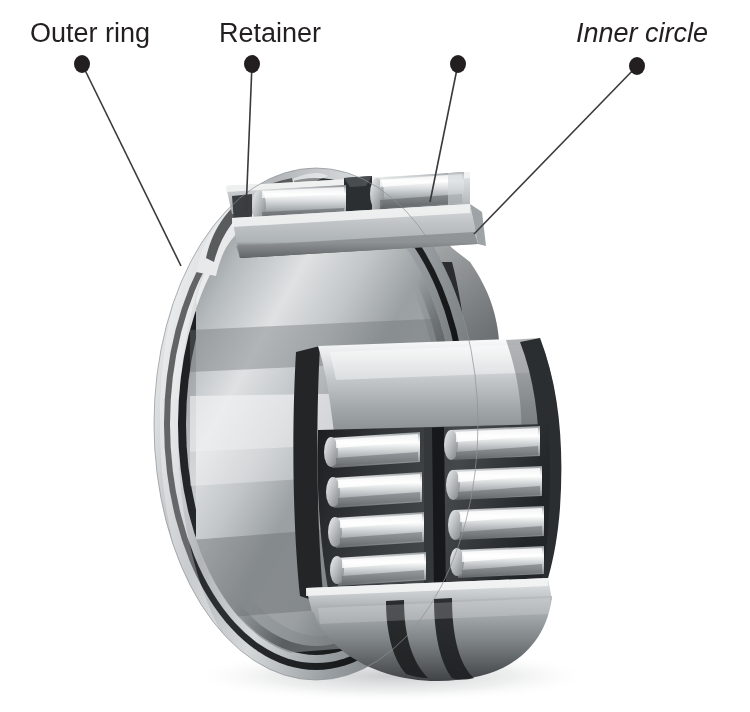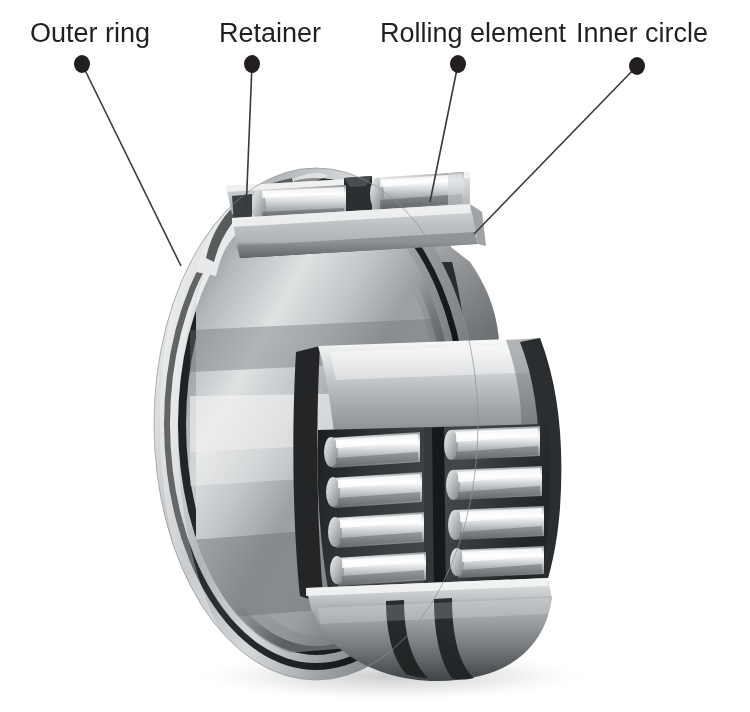--- a/index.html
+++ b/index.html
@@ -402,17 +402,16 @@
     <g>
       <line x1="637" y1="66" x2="474" y2="234" stroke="#3a3a3a" stroke-width="1.6"></line>
       <ellipse cx="637" cy="66" rx="8" ry="9" fill="#231f20"></ellipse>
     </g>
   </svg>
 
   <div class="callout-label" style="left:30px; top:20px;">Outer ring</div>
 
   <div class="callout-label" style="left:219px; top:20px;">Retainer</div>
 
-  <div class="callout-label" style="left:380px; top:20px;">Rolling element</div>
-
-  <div class="callout-label" style="left:576px; top:20px;">Inner circle</div>
+
+  <div class="callout-label" style="left:576px; top:20px;font-style:italic;">Inner circle</div>
 
 </div>
 
 </body></html>

